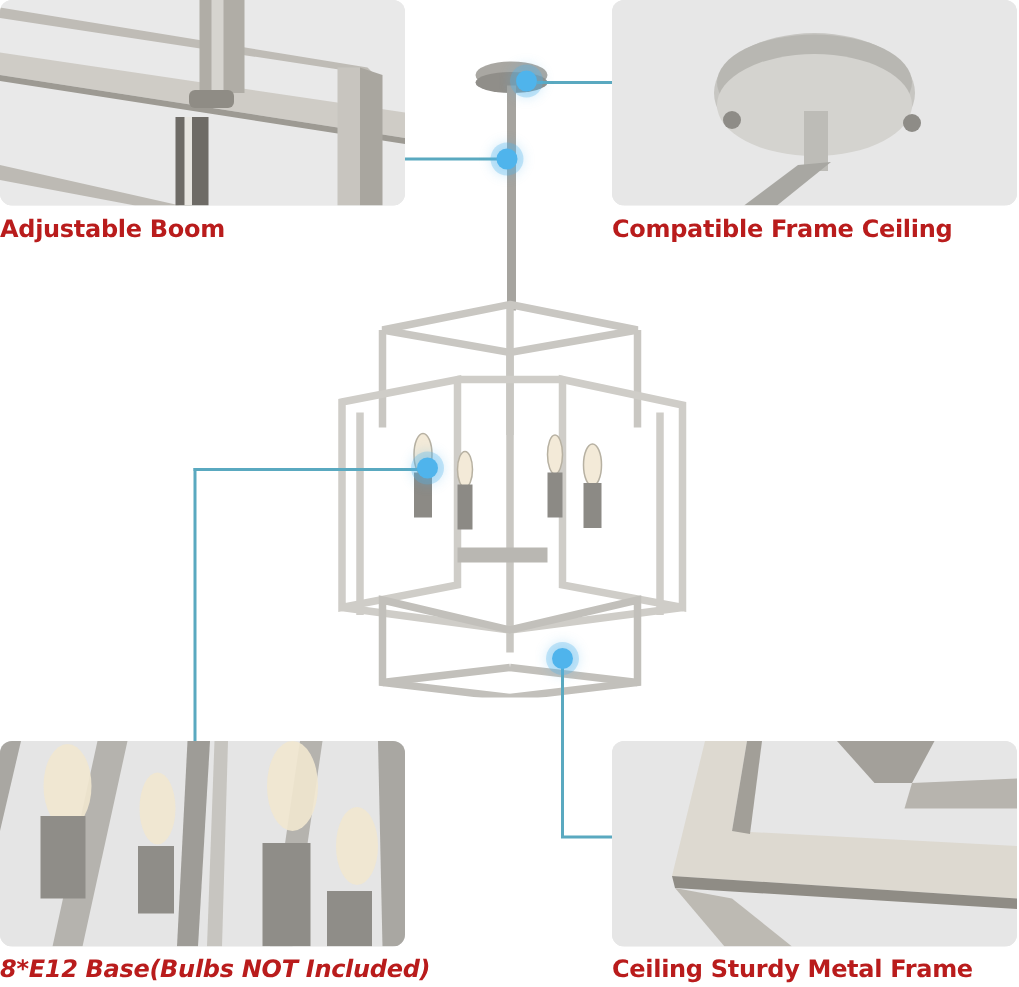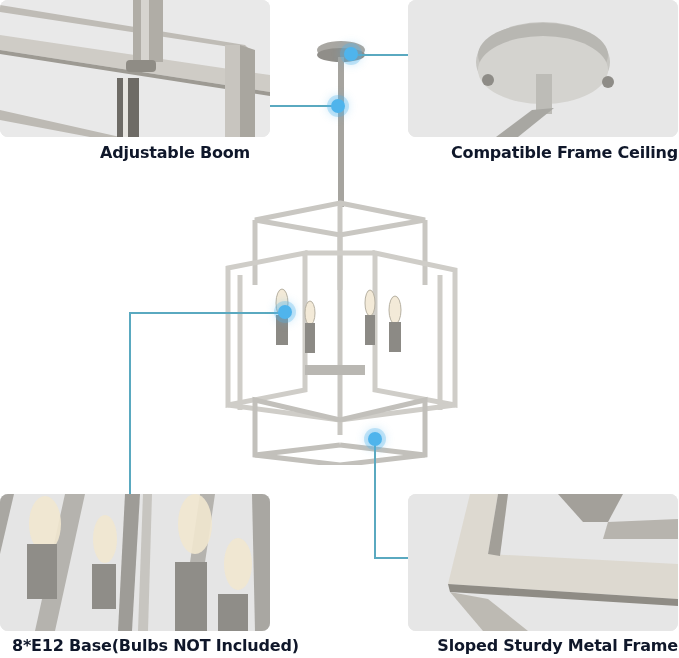--- a/index.html
+++ b/index.html
@@ -1,18 +1,18 @@
 <!DOCTYPE html>
 <html><head>
   <meta charset="utf-8">
   <style>
     html, body { margin: 0; padding: 0; background: #ffffff; }
     body { width: 679px; height: 658px; position: relative; overflow: hidden; font-family: "DejaVu Sans", sans-serif; }
     .panel { position: absolute; border-radius: 8px; overflow: hidden; background: #e8e8e8; }
-    .caption { position: absolute; font-weight: bold; font-size: 16px; color: #0f172a; white-space: nowrap; text-align: right; letter-spacing: -0.2px; }
+    .caption { position: absolute; font-weight: bold; font-size: 16px; color: #b91c1c; white-space: nowrap; text-align: left; letter-spacing: -0.2px; }
     .line { position: absolute; background: #5aa9c0; }
     .dot { position: absolute; width: 14px; height: 14px; border-radius: 50%; background: #4fb4ec; box-shadow: 0 0 0 4px rgba(79,180,236,0.3), 0 0 8px 4px rgba(79,180,236,0.25); }
     svg { display: block; }
   </style>
 </head>
 <body>
 
 <div class="panel" style="left:0;top:0;width:270px;height:137px;background:#e6e6e6;">
   <svg width="270" height="137" viewBox="0 0 270 137">
     <rect width="270" height="137" fill="#e9e9e9"></rect>
@@ -115,26 +115,26 @@
     <ellipse cx="45" cy="30" rx="16" ry="28" fill="#f1e7cf" opacity="0.9"></ellipse>
     <rect x="27" y="50" width="30" height="55" fill="#8f8d88"></rect>
     <ellipse cx="105" cy="45" rx="12" ry="24" fill="#f1e7cf" opacity="0.9"></ellipse>
     <rect x="92" y="70" width="24" height="45" fill="#8f8d88"></rect>
     <ellipse cx="195" cy="30" rx="17" ry="30" fill="#f1e7cf" opacity="0.9"></ellipse>
     <rect x="175" y="68" width="32" height="69" fill="#8f8d88"></rect>
     <ellipse cx="238" cy="70" rx="14" ry="26" fill="#f1e7cf" opacity="0.9"></ellipse>
     <rect x="218" y="100" width="30" height="37" fill="#8f8d88"></rect>
   </svg>
 </div>
-<div class="caption" style="left:12px;top:636px;width:272px;">8*E12 Base(Bulbs NOT Included)</div>
+<div class="caption" style="left:0;top:636px;width:272px;font-style:italic;">8*E12 Base(Bulbs NOT Included)</div>
 
 <div class="panel" style="left:408px;top:494px;width:270px;height:137px;">
   <svg width="270" height="137" viewBox="0 0 270 137">
     <rect width="270" height="137" fill="#e6e6e6"></rect>
     <polygon points="62,0 90,0 80,60 270,70 270,105 40,90" fill="#ddd9d0"></polygon>
     <polygon points="40,90 270,105 270,112 42,98" fill="#8f8c85"></polygon>
     <polygon points="90,0 100,0 92,62 80,60" fill="#a29f98"></polygon>
     <polygon points="150,0 215,0 200,28 175,28" fill="#a3a09a"></polygon>
     <polygon points="200,28 270,25 270,45 195,45" fill="#b7b4ae"></polygon>
     <polygon points="42,98 80,105 120,137 75,137" fill="#bdbab3"></polygon>
   </svg>
 </div>
-<div class="caption" style="left:408px;top:636px;width:270px;">Sloped Sturdy Metal Frame</div>
+<div class="caption" style="left:408px;top:636px;width:270px;">Ceiling Sturdy Metal Frame</div>
 
 </body></html>

